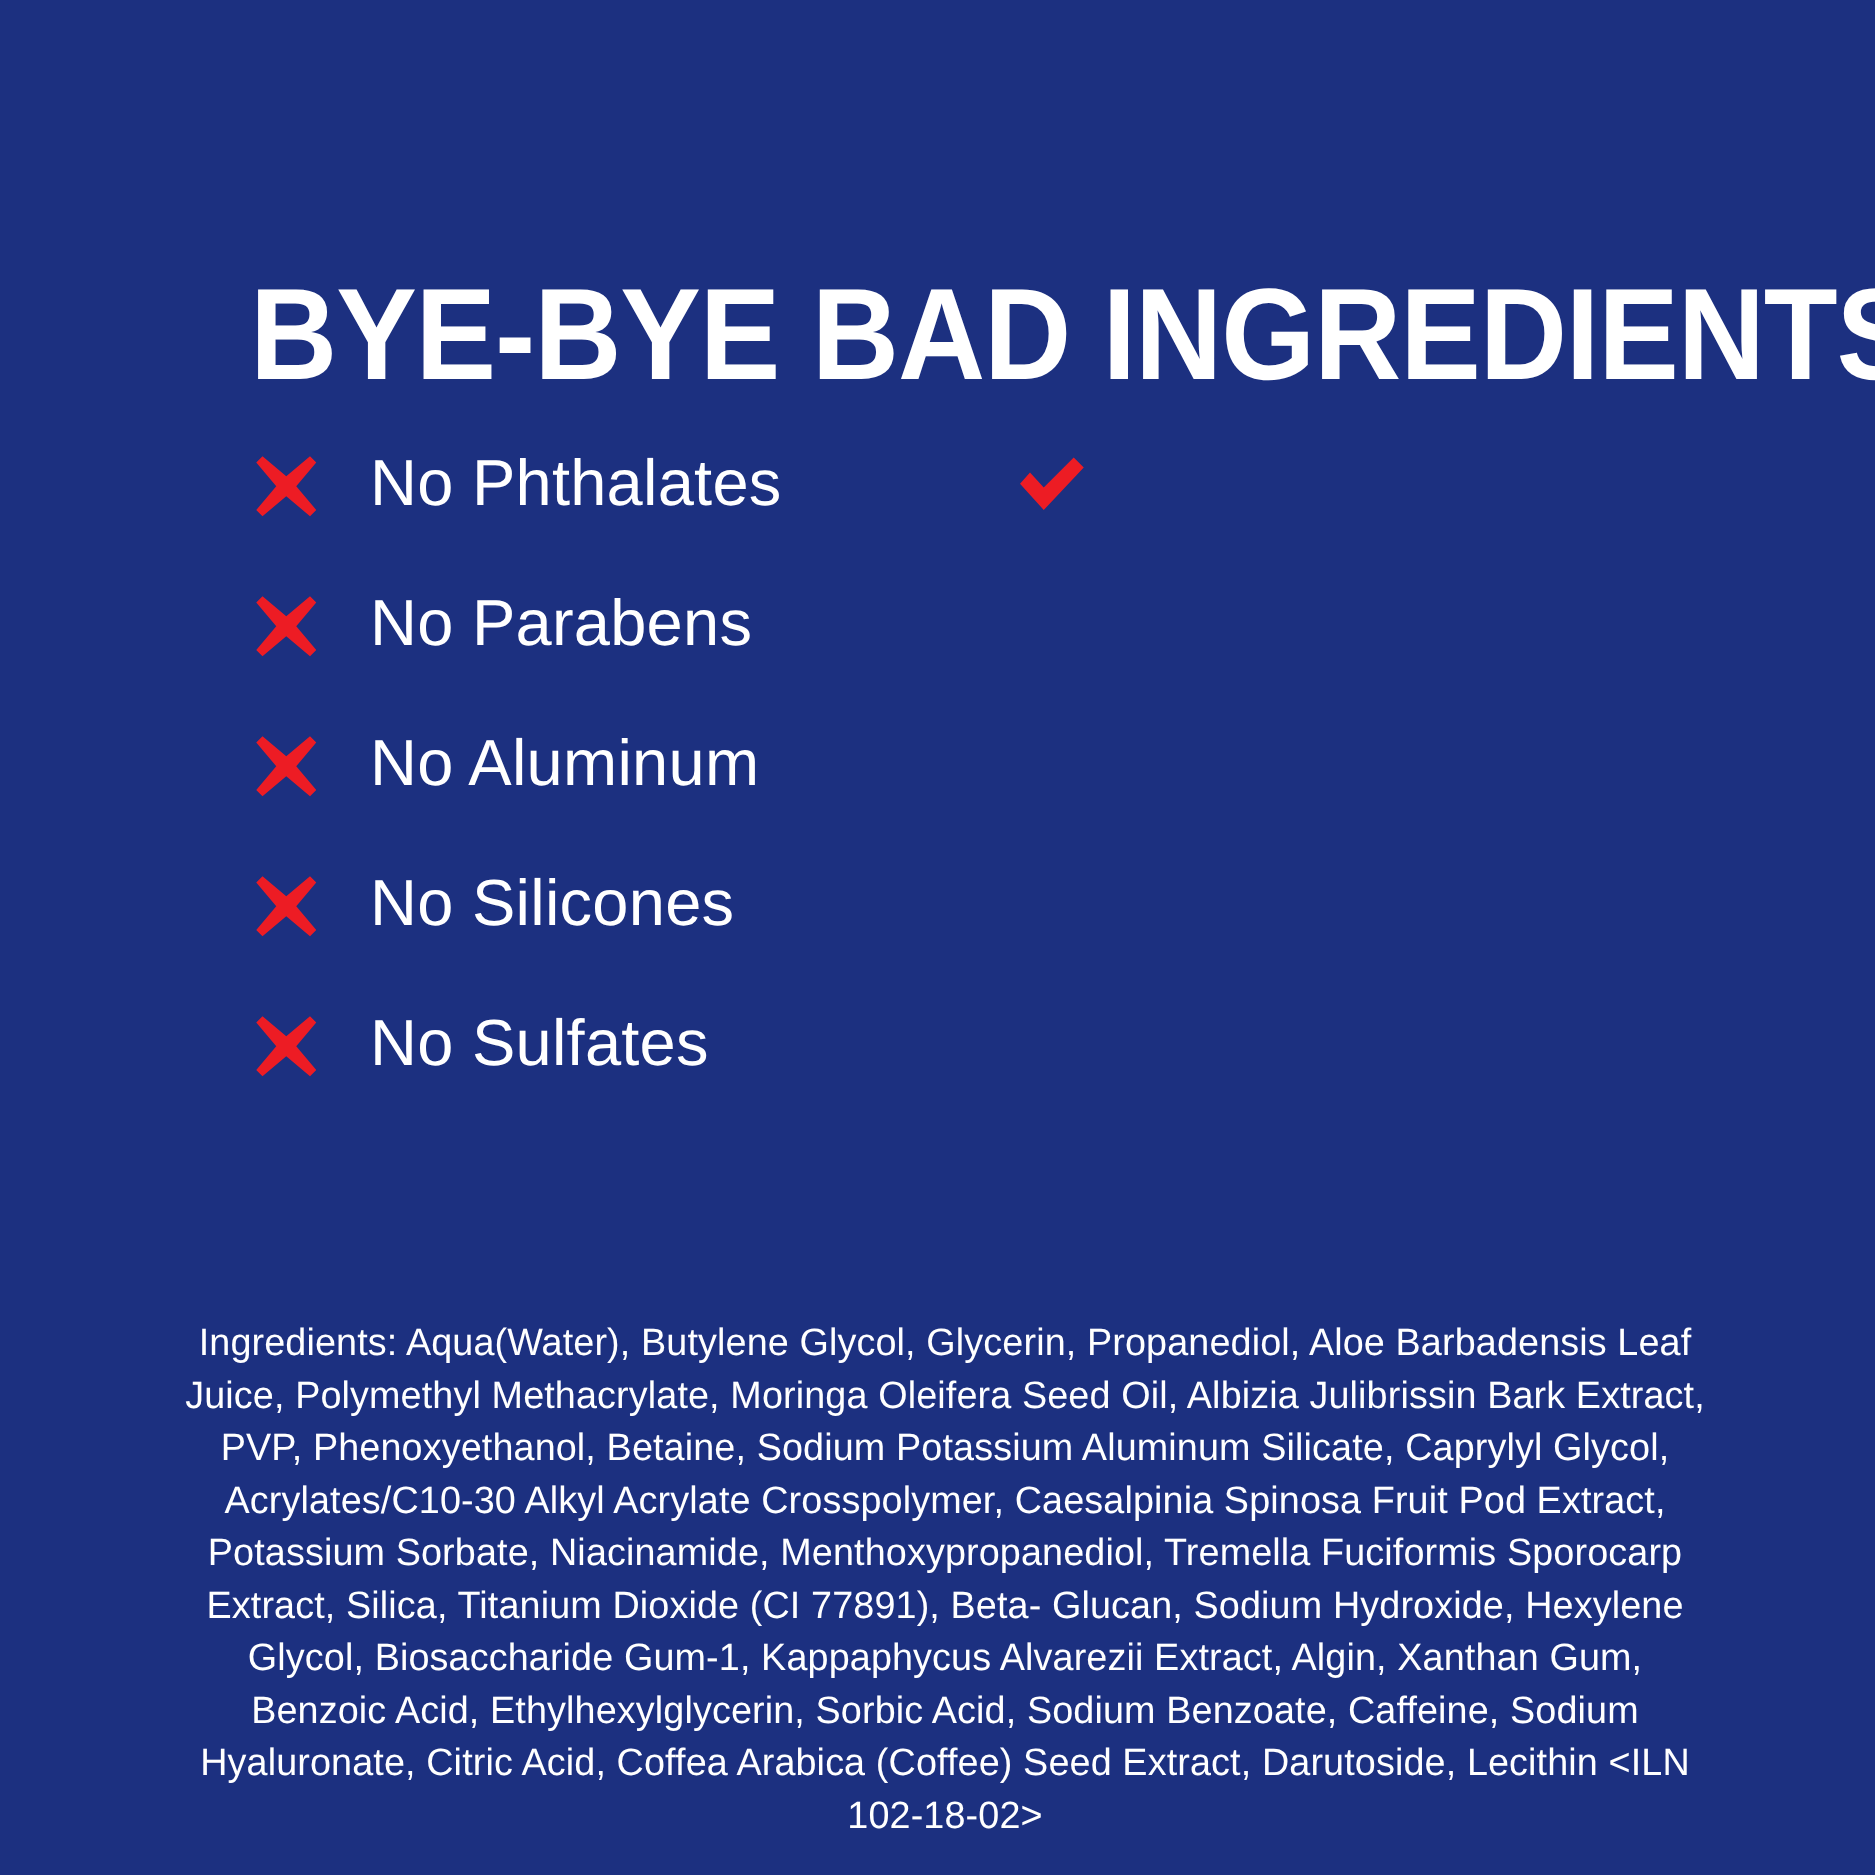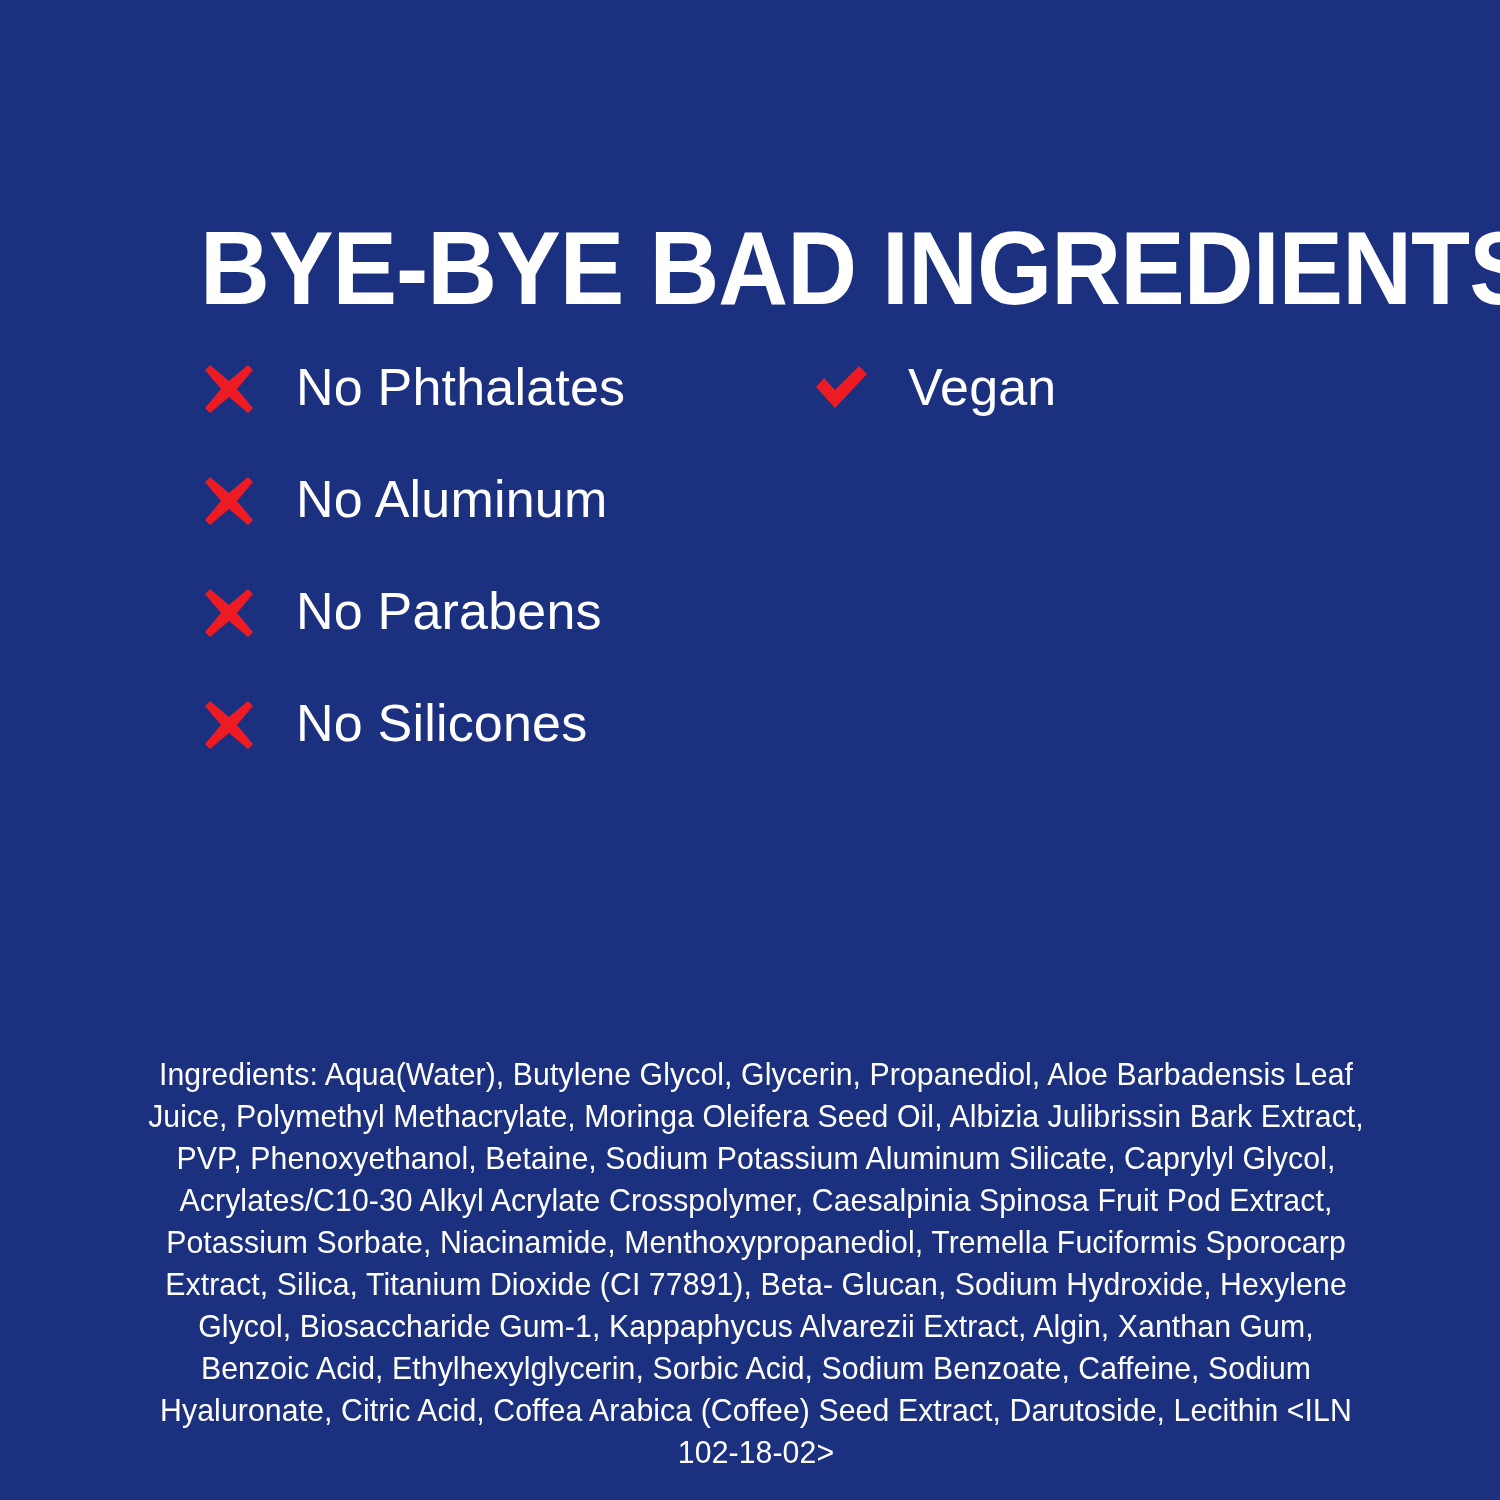--- a/index.html
+++ b/index.html
@@ -115,53 +115,60 @@
         </span>
         <span class="claim-label">No Phthalates</span>
       </div>
 
       <div class="claim-row">
         <span class="claim-icon">
           <svg width="58" height="58" viewBox="0 0 58 58" aria-hidden="true">
             <path d="M10 5 L29 21 L48 5 L53 10 L37 29 L53 48 L48 53 L29 37 L10 53 L5 48 L21 29 L5 10 Z" fill="#ed1c24"></path>
           </svg>
         </span>
-        <span class="claim-label">No Aluminum</span>
+        <span class="claim-label">No Parabens</span>
       </div>
 
       <div class="claim-row">
         <span class="claim-icon">
           <svg width="58" height="58" viewBox="0 0 58 58" aria-hidden="true">
             <path d="M10 5 L29 21 L48 5 L53 10 L37 29 L53 48 L48 53 L29 37 L10 53 L5 48 L21 29 L5 10 Z" fill="#ed1c24"></path>
           </svg>
         </span>
-        <span class="claim-label">No Parabens</span>
+        <span class="claim-label">No Aluminum</span>
       </div>
 
       <div class="claim-row">
         <span class="claim-icon">
           <svg width="58" height="58" viewBox="0 0 58 58" aria-hidden="true">
             <path d="M10 5 L29 21 L48 5 L53 10 L37 29 L53 48 L48 53 L29 37 L10 53 L5 48 L21 29 L5 10 Z" fill="#ed1c24"></path>
           </svg>
         </span>
         <span class="claim-label">No Silicones</span>
       </div>
 
+      <div class="claim-row">
+        <span class="claim-icon">
+          <svg width="58" height="58" viewBox="0 0 58 58" aria-hidden="true">
+            <path d="M10 5 L29 21 L48 5 L53 10 L37 29 L53 48 L48 53 L29 37 L10 53 L5 48 L21 29 L5 10 Z" fill="#ed1c24"></path>
+          </svg>
+        </span>
+        <span class="claim-label">No Sulfates</span>
+      </div>
 
     </div>
 
     <div class="claim-col right">
 
       <div class="claim-row">
         <span class="claim-icon">
           <svg width="58" height="58" viewBox="0 0 58 58" aria-hidden="true">
             <path d="M4 27 L12 18 L23 30 L47 6 L55 14 L23 48 Z" fill="#ed1c24"></path>
           </svg>
         </span>
-        <span class="claim-label">Vegan</span>
       </div>
 
 
     </div>
 
   </div>
 
   <p class="ingredients">Ingredients: Aqua(Water), Butylene Glycol, Glycerin, Propanediol, Aloe Barbadensis Leaf Juice, Polymethyl Methacrylate, Moringa Oleifera Seed Oil, Albizia Julibrissin Bark Extract, PVP, Phenoxyethanol, Betaine, Sodium Potassium Aluminum Silicate, Caprylyl Glycol, Acrylates/C10-30 Alkyl Acrylate Crosspolymer, Caesalpinia Spinosa Fruit Pod Extract, Potassium Sorbate, Niacinamide, Menthoxypropanediol, Tremella Fuciformis Sporocarp Extract, Silica, Titanium Dioxide (CI 77891), Beta- Glucan, Sodium Hydroxide, Hexylene Glycol, Biosaccharide Gum-1, Kappaphycus Alvarezii Extract, Algin, Xanthan Gum, Benzoic Acid, Ethylhexylglycerin, Sorbic Acid, Sodium Benzoate, Caffeine, Sodium Hyaluronate, Citric Acid, Coffea Arabica (Coffee) Seed Extract, Darutoside, Lecithin &lt;ILN 102-18-02&gt;</p>
 
 </div>

